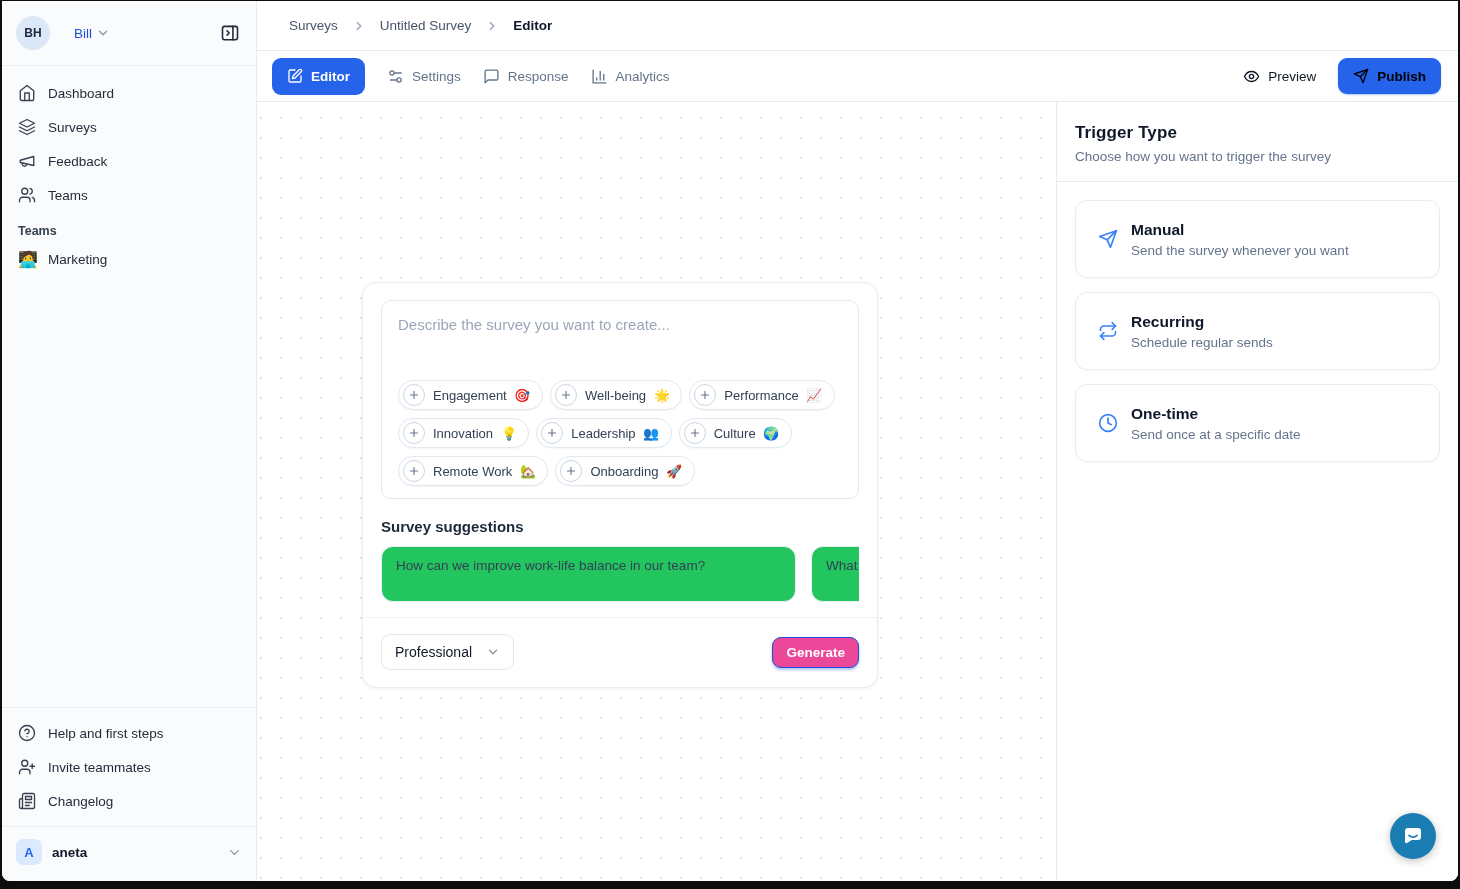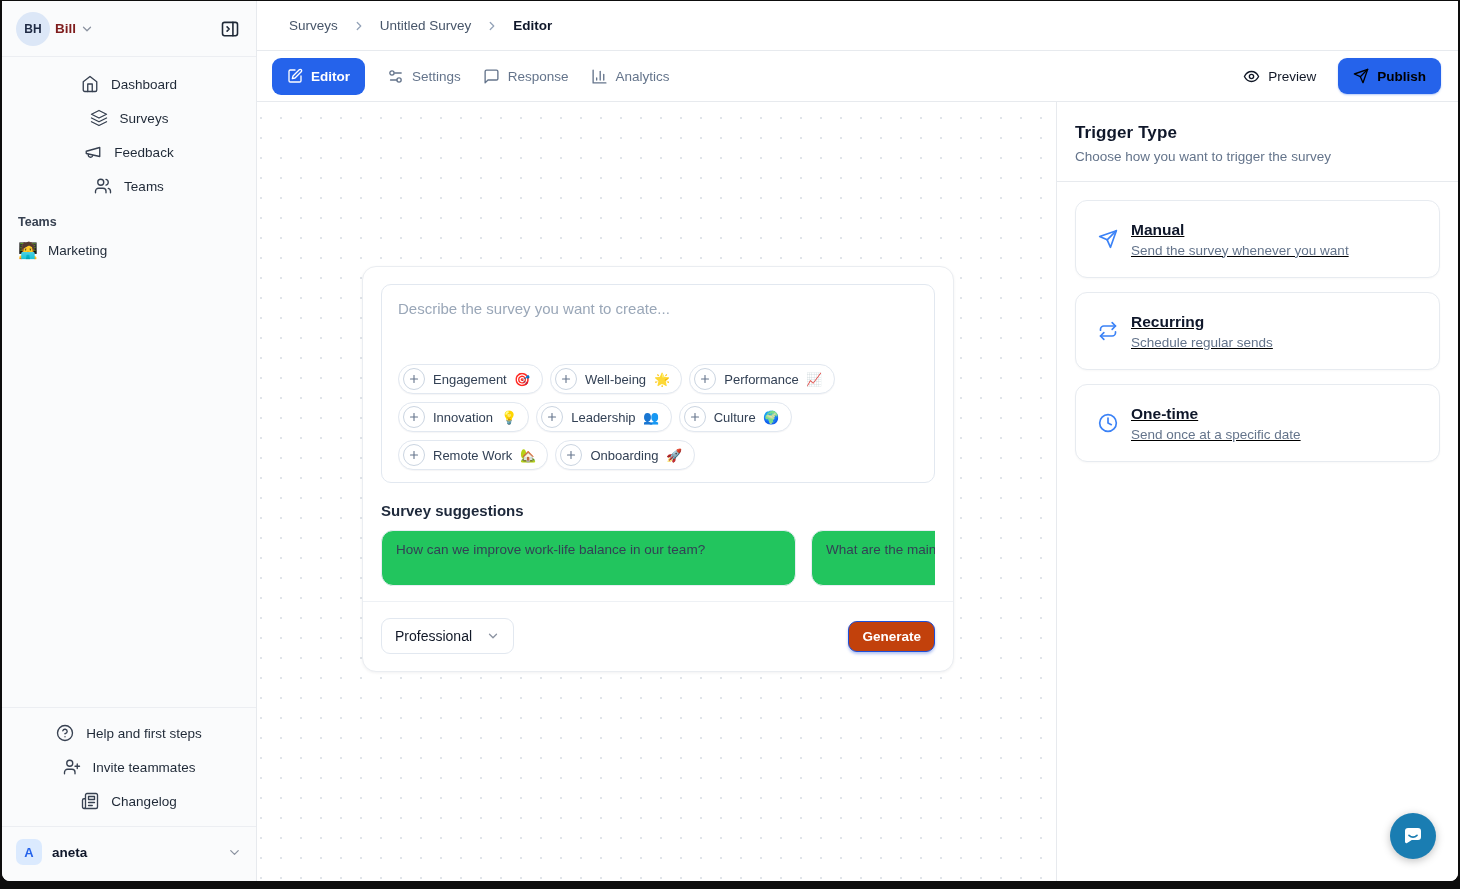--- a/index.html
+++ b/index.html
@@ -2,27 +2,27 @@
 <html><head>
 <meta charset="utf-8">
 <style>
   * { margin:0; padding:0; box-sizing:border-box; }
   html,body { width:1460px; height:889px; overflow:hidden; }
   body { background:#0d0d0d; font-family:"Liberation Sans","DejaVu Sans",sans-serif; -webkit-font-smoothing:antialiased; }
   .app { position:absolute; left:2px; right:2px; top:1px; bottom:8px; background:#fff; display:flex; border-radius:0 0 8px 8px; overflow:hidden; }
 
   
   .sidebar { width:255px; background:#fafbfc; border-right:1px solid #e7eaee; display:flex; flex-direction:column; }
-  .profile-row { height:56px; display:flex; align-items:center; padding:0 10px 0 14px; border-bottom:1px solid #eceef2; }
+  .profile-row { height:65px; display:flex; align-items:center; padding:0 10px 0 14px; border-bottom:1px solid #eceef2; }
   .avatar-circle { width:34px; height:34px; border-radius:50%; background:#dce7f7; color:#1e2a44; font-size:12px; font-weight:700; display:flex; align-items:center; justify-content:center; }
-  .profile-name { margin-left:5px; font-size:13.5px; font-weight:700; color:#7f1d1d; }
+  .profile-name { margin-left:24px; font-size:13.5px; font-weight:400; color:#1d4ed8; }
   .chev-sm { color:#8b93a1; margin-left:4px; display:flex; }
   .panel-toggle { margin-left:auto; width:32px; height:32px; border:none; background:transparent; display:flex; align-items:center; justify-content:center; color:#1f2937; cursor:pointer; border-radius:8px; }
   .nav { padding:10px 8px 0; display:flex; flex-direction:column; }
-  .nav-item { height:34px; display:flex; align-items:center; gap:12px; padding:0 8px; border-radius:8px; color:#1f2937; font-size:13.5px; font-weight:500; cursor:pointer;justify-content:center; }
+  .nav-item { height:34px; display:flex; align-items:center; gap:12px; padding:0 8px; border-radius:8px; color:#1f2937; font-size:13.5px; font-weight:500; cursor:pointer; }
   .nav-item .ic { display:flex; color:#374151; }
   .section-label { margin:12px 0 4px; padding:0 8px; font-size:12.5px; font-weight:700; color:#374151; }
   .team-item { height:34px; display:flex; align-items:center; gap:12px; padding:0 8px; border-radius:8px; font-size:13.5px; font-weight:500; color:#1f2937; cursor:pointer; }
   .team-emoji { font-size:16px; width:18px; text-align:center; }
   .sidebar-footer { margin-top:auto; display:flex; flex-direction:column; }
   .sf-div { border-top:1px solid #eceef2; }
   .sf-group { padding:8px 8px; display:flex; flex-direction:column; }
   .account-row { display:flex; align-items:center; gap:10px; padding:12px 14px 16px; cursor:pointer; }
   .avatar-square { width:26px; height:26px; border-radius:7px; background:#dbeafe; color:#2563eb; font-weight:700; font-size:13px; display:flex; align-items:center; justify-content:center; }
   .account-name { font-size:13.5px; font-weight:700; color:#0f172a;text-align:center; }
@@ -40,42 +40,42 @@
   .toolbar-right { margin-left:auto; display:flex; align-items:center; gap:22px; }
   .preview-btn { display:flex; align-items:center; gap:8px; background:none; border:none; font-size:13.5px; font-weight:500; color:#111827; cursor:pointer; }
   .publish-btn { height:36px; display:flex; align-items:center; gap:8px; background:#2563eb; color:#000000; border:none; border-radius:9px; padding:0 15px; font-size:13.5px; font-weight:700; cursor:pointer; box-shadow:0 1px 2px rgba(37,99,235,.35); }
 
   
   .content { flex:1; display:flex; min-height:0; }
   .canvas { flex:1; position:relative; overflow:hidden; background-color:#fff;
             background-image:radial-gradient(#e0e4e9 1.2px, transparent 1.2px);
             background-size:20px 20px; background-position:14px 6px; }
 
-  .composer-card { position:absolute; left:105px; top:164px; width:592px; background:#fff; border:1px solid #eaedf1; border-radius:14px; box-shadow:0 1px 3px rgba(16,24,40,.06); }
+  .composer-card { position:absolute; left:105px; top:180px; width:516px; background:#fff; border:1px solid #eaedf1; border-radius:14px; box-shadow:0 1px 3px rgba(16,24,40,.06); }
   .composer-inner { padding:17px 18px 0; }
   .input-box { border:1px solid #e2e8f0; border-radius:10px; height:199px; padding:15px 16px 12px; display:flex; flex-direction:column; cursor:text; }
   .placeholder { color:#9aa7b8; font-size:15px; }
   .chips { margin-top:auto; display:flex; flex-wrap:wrap; gap:8px 7px;align-items:center; }
   .chip { display:flex; align-items:center; gap:8px; height:30px; background:#fff; border:1px solid #e2e8f0; border-radius:16px; padding:0 11px 0 4px; font-size:13px; color:#334155; font-weight:500; cursor:pointer; box-shadow:0 1px 1px rgba(16,24,40,.04); }
   .chip .plus { width:22px; height:22px; border-radius:50%; border:1px solid #cbd5e1; color:#64748b; display:flex; align-items:center; justify-content:center; flex:none; }
   .chip .emoji { font-size:13px; }
   .sugg-title { margin:19px 0 11px; font-size:15px; font-weight:700; color:#1e293b; }
   .sugg-row { display:flex; gap:15px; overflow:hidden; }
   .sugg-card { flex:none; width:415px; height:56px; border:1px solid #e8edf3; border-radius:12px; background:#22c55e; padding:11px 14px; font-size:13.5px; color:#334155; cursor:pointer; white-space:nowrap; overflow:hidden; }
   .composer-divider { border-top:1px solid #eef1f5; margin-top:15px; }
   .composer-bottom { display:flex; align-items:center; justify-content:space-between; padding:16px 18px 17px; }
   .tone-select { height:36px; display:flex; align-items:center; gap:10px; border:1px solid #e2e8f0; border-radius:9px; background:#fff; padding:0 13px; font-size:14px; color:#111827; font-weight:500; cursor:pointer; }
-  .generate-btn { height:31px; display:flex; align-items:center; background:#c2410c; border:1px solid #1d4ed8; border-radius:9px; color:#fff; padding:0 13px; font-size:13.5px; font-weight:700; cursor:pointer; box-shadow:0 2px 3px rgba(29,78,216,.35); }
+  .generate-btn { height:31px; display:flex; align-items:center; background:#ec4899; border:1px solid #1d4ed8; border-radius:9px; color:#fff; padding:0 13px; font-size:13.5px; font-weight:700; cursor:pointer; box-shadow:0 2px 3px rgba(29,78,216,.35); }
 
   
   .trigger-panel { width:402px; background:#fff; border-left:1px solid #e7eaee; display:flex; flex-direction:column; }
   .tp-header { padding:21px 18px 17px; border-bottom:1px solid #e7eaee; }
   .tp-title { font-size:17px; font-weight:800; color:#0f172a; letter-spacing:.1px; }
   .tp-sub { margin-top:6px; font-size:13.5px; color:#64748b; }
-  .tp-body { padding:18px; display:flex; flex-direction:column; gap:14px;text-decoration:underline; }
+  .tp-body { padding:18px; display:flex; flex-direction:column; gap:14px; }
   .tp-card { display:flex; align-items:center; gap:13px; border:1px solid #e7ebf0; border-radius:12px; background:#fff; padding:16px 16px 16px 22px; min-height:78px; cursor:pointer; box-shadow:0 1px 2px rgba(16,24,40,.03); }
   .tp-ic { color:#3b82f6; display:flex; flex:none; }
   .tp-card-title { font-size:15.5px; font-weight:700; color:#0f172a; }
   .tp-card-desc { margin-top:4px; font-size:13.5px; color:#64748b; }
 
   
   .chat-fab { position:absolute; right:22px; bottom:22px; width:46px; height:46px; border-radius:50%; border:none; background:#1a7db2; display:flex; align-items:center; justify-content:center; cursor:pointer; box-shadow:0 2px 8px rgba(0,0,0,.25); z-index:50; }
 
   .bottom-strip { position:absolute; left:0; right:0; bottom:0; height:8px; background:#0d0d0d; }
   svg { display:block; }

